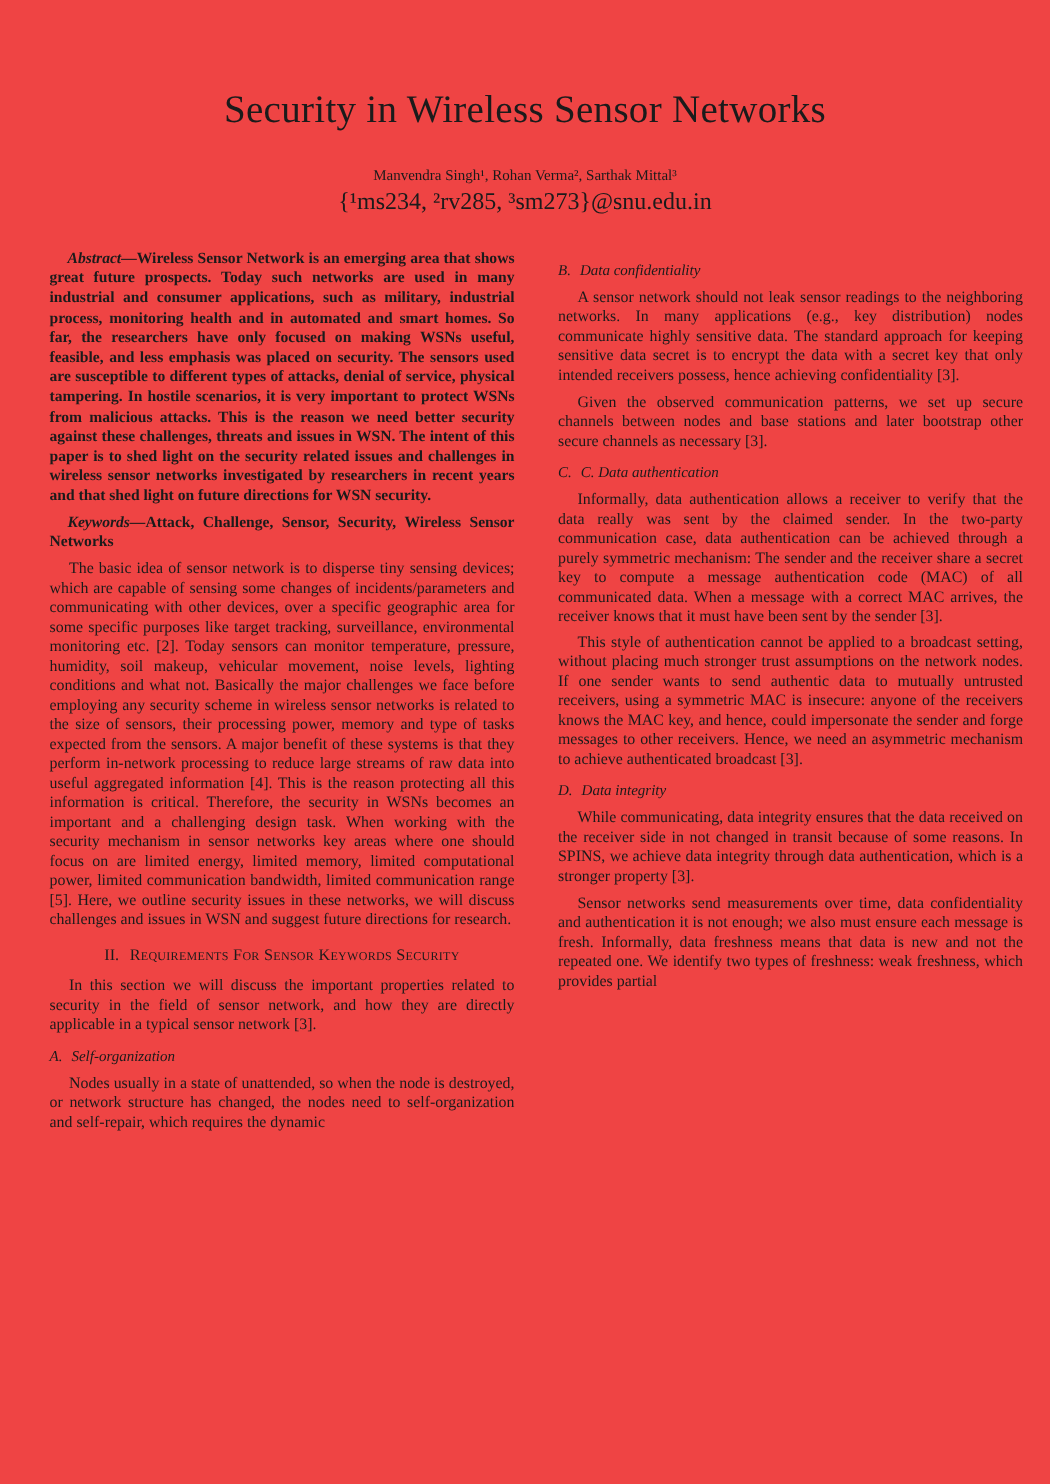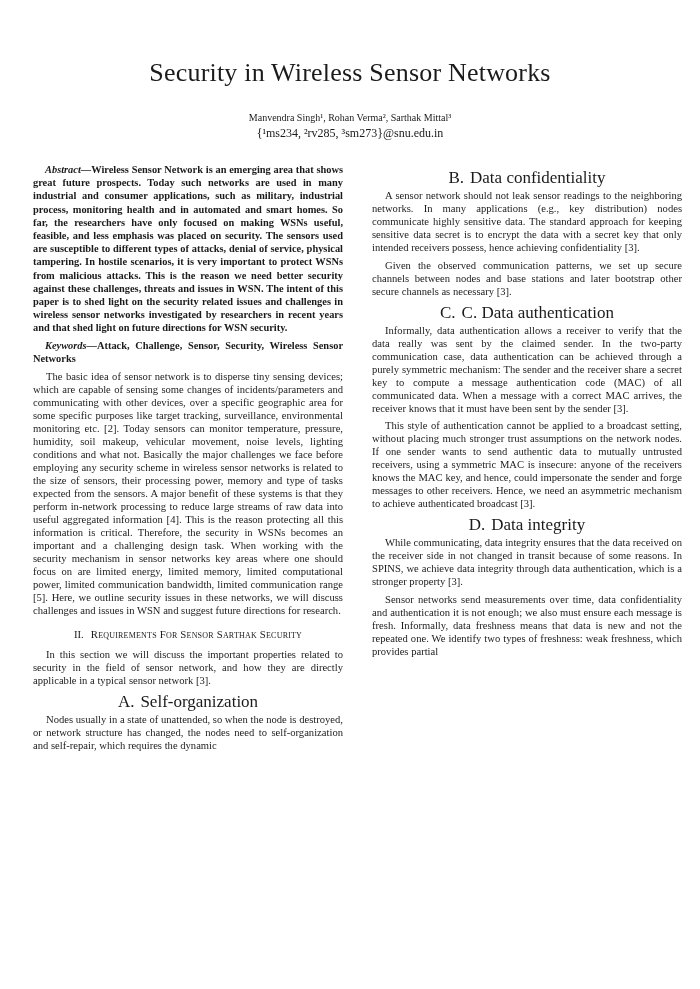--- a/index.html
+++ b/index.html
@@ -1,31 +1,31 @@
 <!DOCTYPE html>
 <html><head>
 <meta charset="utf-8">
 <style>
   html,body { margin:0; padding:0; background:#e8e8e8; }
   .page {
     position:relative;
     width:700px; height:989px;
     margin:0 auto;
-    background:#ffffff;
+    background:#ef4444;
     overflow:hidden;
     font-family:"Liberation Serif","DejaVu Serif",serif;
     color:#1b1b1b;
     -webkit-font-smoothing:antialiased;
   }
   .title {
     font-size:26px; font-weight:400; letter-spacing:0.2px;
     text-align:center; margin:58px 40px 0;
   }
   .authors { text-align:center; font-size:10px; margin-top:24px; }
-  .emails  { text-align:center; font-size:12px;   margin-top:3px; }
+  .emails  { text-align:center; font-size:16px;   margin-top:3px; }
   .columns { display:flex; gap:29px; padding:0 33px; margin-top:22px; }
   .col {
     width:310px; flex:0 0 310px;
     font-size:10.6px; line-height:13px;
     text-align:justify;
   }
   .col p { margin:0 0 4.5px; }
   .ind { text-indent:13px; }
   .abstract, .keywords {
     font-weight:bold; font-size:10.4px; line-height:13.2px;
@@ -34,22 +34,22 @@
   .abstract { margin-bottom:8px; }
   .keywords { margin-bottom:14px; }
   .lead { font-style:italic; font-weight:bold; }
   .sec {
     font-size:10.8px; font-weight:400;
     text-align:center; margin:11px 0 7px;
   }
   .sec .num { margin-right:7px; }
   .sec .sc  { font-variant:small-caps; letter-spacing:0.2px; }
   .sub {
-    font-size:17px; font-weight:400; 
-    text-align:center; margin:8px 0 5px;
+    font-size:10px; font-weight:400; font-style:italic;
+    text-align:left; margin:8px 0 5px;
   }
   .sub .num { margin-right:6px; }
 </style>
 </head>
 <body>
 
 <div class="page">
 
   <h1 class="title">Security in Wireless Sensor Networks</h1>
   <div class="authors">Manvendra Singh¹, Rohan Verma², Sarthak Mittal³</div>
@@ -59,21 +59,21 @@
 
     <div class="col">
 
       <p class="abstract"><span class="lead">Abstract—</span><span>Wireless Sensor Network is an emerging area that shows great future prospects. Today such networks are used in many industrial and consumer applications, such as military, industrial process, monitoring health and in automated and smart homes. So far, the researchers have only focused on making WSNs useful, feasible, and less emphasis was placed on security. The sensors used are susceptible to different types of attacks, denial of service, physical tampering. In hostile scenarios, it is very important to protect WSNs from malicious attacks. This is the reason we need better security against these challenges, threats and issues in WSN. The intent of this paper is to shed light on the security related issues and challenges in wireless sensor networks investigated by researchers in recent years and that shed light on future directions for WSN security.</span></p>
 
       <p class="keywords"><span class="lead">Keywords—</span><span>Attack, Challenge, Sensor, Security, Wireless Sensor Networks</span></p>
 
 
       <p class="ind">The basic idea of sensor network is to disperse tiny sensing devices; which are capable of sensing some changes of incidents/parameters and communicating with other devices, over a specific geographic area for some specific purposes like target tracking, surveillance, environmental monitoring etc. [2]. Today sensors can monitor temperature, pressure, humidity, soil makeup, vehicular movement, noise levels, lighting conditions and what not. Basically the major challenges we face before employing any security scheme in wireless sensor networks is related to the size of sensors, their processing power, memory and type of tasks expected from the sensors. A major benefit of these systems is that they perform in-network processing to reduce large streams of raw data into useful aggregated information [4]. This is the reason protecting all this information is critical. Therefore, the security in WSNs becomes an important and a challenging design task. When working with the security mechanism in sensor networks key areas where one should focus on are limited energy, limited memory, limited computational power, limited communication bandwidth, limited communication range [5]. Here, we outline security issues in these networks, we will discuss challenges and issues in WSN and suggest future directions for research.</p>
 
-      <h2 class="sec"><span class="num">II.</span><span class="sc">Requirements For Sensor Sarthak Security</span></h2>
+      <h2 class="sec"><span class="num">II.</span><span class="sc">Requirements For Sensor Keywords Security</span></h2>
 
       <p class="ind">In this section we will discuss the important properties related to security in the field of sensor network, and how they are directly applicable in a typical sensor network [3].</p>
 
       <h3 class="sub"><span class="num">A.</span><span>Self-organization</span></h3>
 
       <p class="ind">Nodes usually in a state of unattended, so when the node is destroyed, or network structure has changed, the nodes need to self-organization and self-repair, which requires the dynamic</p>
 
     </div>
 
     <div class="col">

